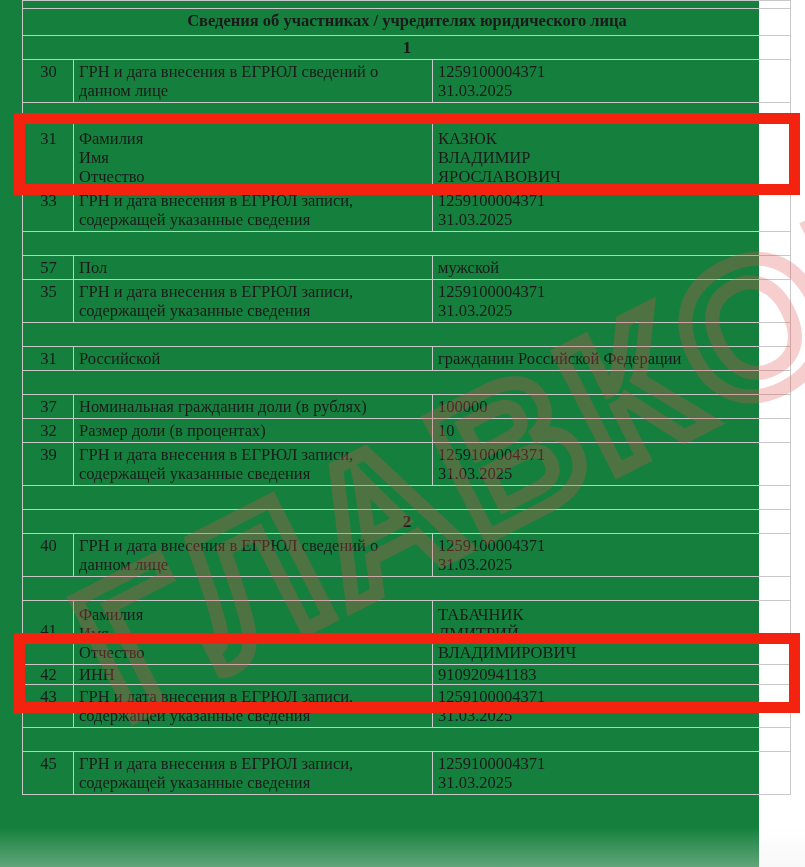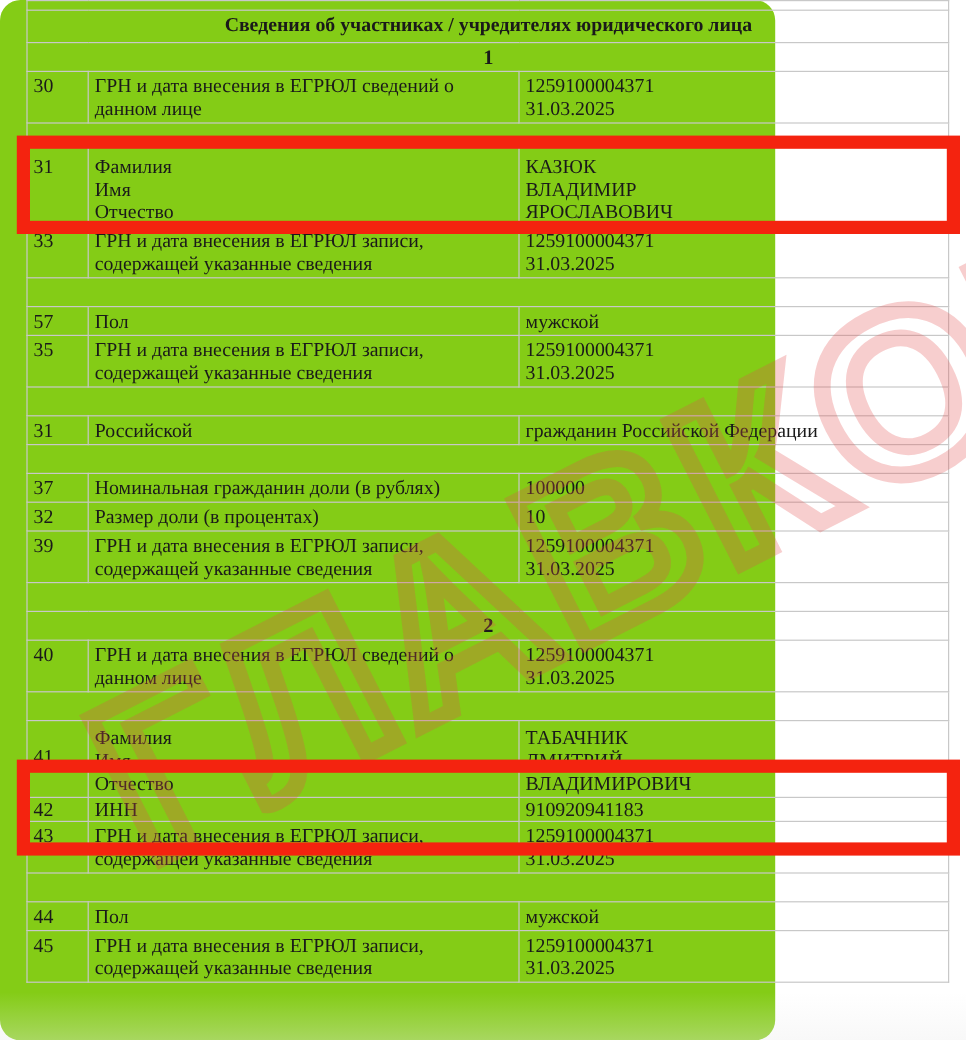--- a/index.html
+++ b/index.html
@@ -1,25 +1,25 @@
 <!DOCTYPE html>
 <html><head>
 <meta charset="utf-8">
 <style>
   html, body { margin: 0; padding: 0; background: #ffffff; }
   body { width: 805px; height: 867px; overflow: hidden; position: relative;
          font-family: "Liberation Serif", "DejaVu Serif", serif; color: #1a1a1a; }
-  .page { position: absolute; left: 0; top: 0; width: 646px; height: 867px; background: #84cc16; border-radius: 17px; }
+  .page { position: absolute; left: 0; top: 0; width: 759px; height: 867px; background: #15803d; }
   table.egrul { position: absolute; left: 22px; top: 0; width: 768px; border-collapse: collapse;
                 table-layout: fixed; font-size: 16.5px; line-height: 19px; }
   table.egrul td { border: 1px solid #c8c8c8; vertical-align: top; padding: 2px 4px 2px 5px; }
   table.egrul col.c-num { width: 51px; }
   table.egrul col.c-label { width: 359px; }
   table.egrul col.c-val { width: 358px; }
-  td.num { padding-left: 2px; padding-right: 2px; }
+  td.num { text-align: center; padding-left: 2px; padding-right: 2px; }
   td.section { text-align: center; font-weight: bold; font-size: 16.5px; padding-top: 4px; }
   td.group { text-align: center; font-weight: bold; font-size: 17px; }
   tr.blank td { height: 21px; padding: 0; border-left: 1px solid #c8c8c8; border-right: 1px solid #c8c8c8; }
   .line { display: block; white-space: nowrap; }
   .highlight { position: absolute; border: 11px solid #f4230f; box-sizing: border-box; pointer-events: none; }
   .watermark { position: absolute; left: 40px; top: 210px; width: 760px; height: 360px; pointer-events: none; overflow: visible; }
   .watermark span { position: absolute; left: 0; top: 120px; font-family: "Liberation Sans", "DejaVu Sans", sans-serif;
       font-weight: bold; font-size: 190px; letter-spacing: 8px; color: transparent;
       -webkit-text-stroke: 14px rgba(228, 80, 80, 0.28); transform: rotate(-27deg); transform-origin: 50% 50%;
       white-space: nowrap; }
@@ -216,29 +216,20 @@
           </td>
         <td>
             <span class="line">1259100004371</span>
             <span class="line">31.03.2025</span>
           </td>
       </tr>
       <tr class="blank">
           <td colspan="3" style="height:23px"></td>
         </tr>
 
-      <tr>
-        <td class="num">44</td>
-        <td>
-            <span class="line">Пол</span>
-          </td>
-        <td>
-            <span class="line">мужской</span>
-          </td>
-      </tr>
 
       <tr>
         <td class="num">45</td>
         <td>
             <span class="line">ГРН и дата внесения в ЕГРЮЛ записи,</span>
             <span class="line">содержащей указанные сведения</span>
           </td>
         <td>
             <span class="line">1259100004371</span>
             <span class="line">31.03.2025</span>

